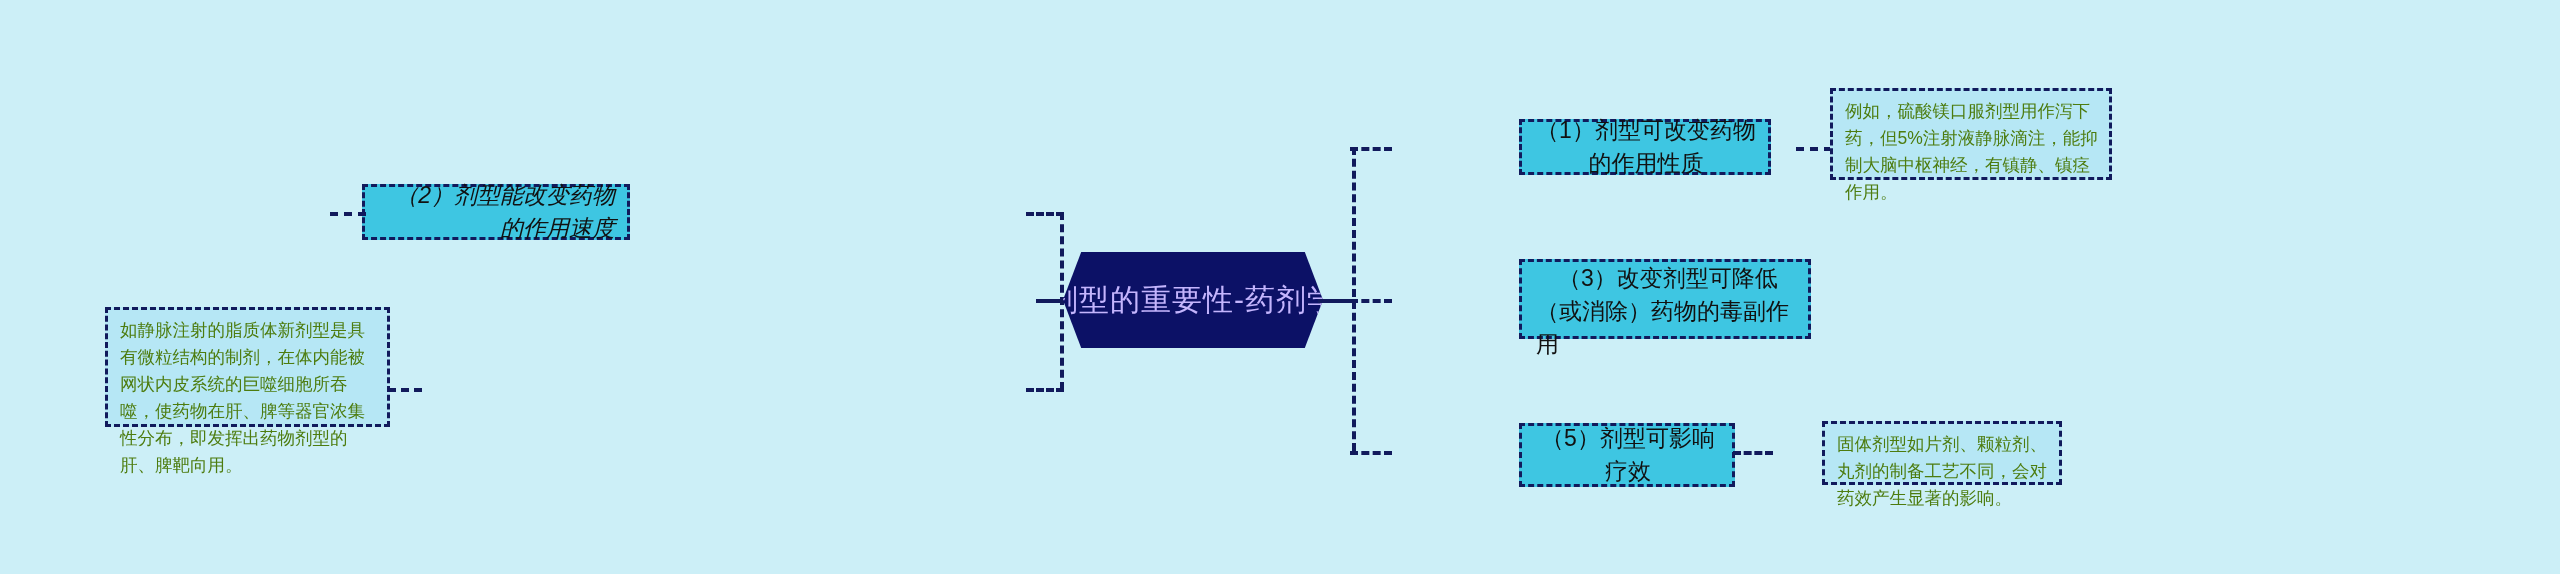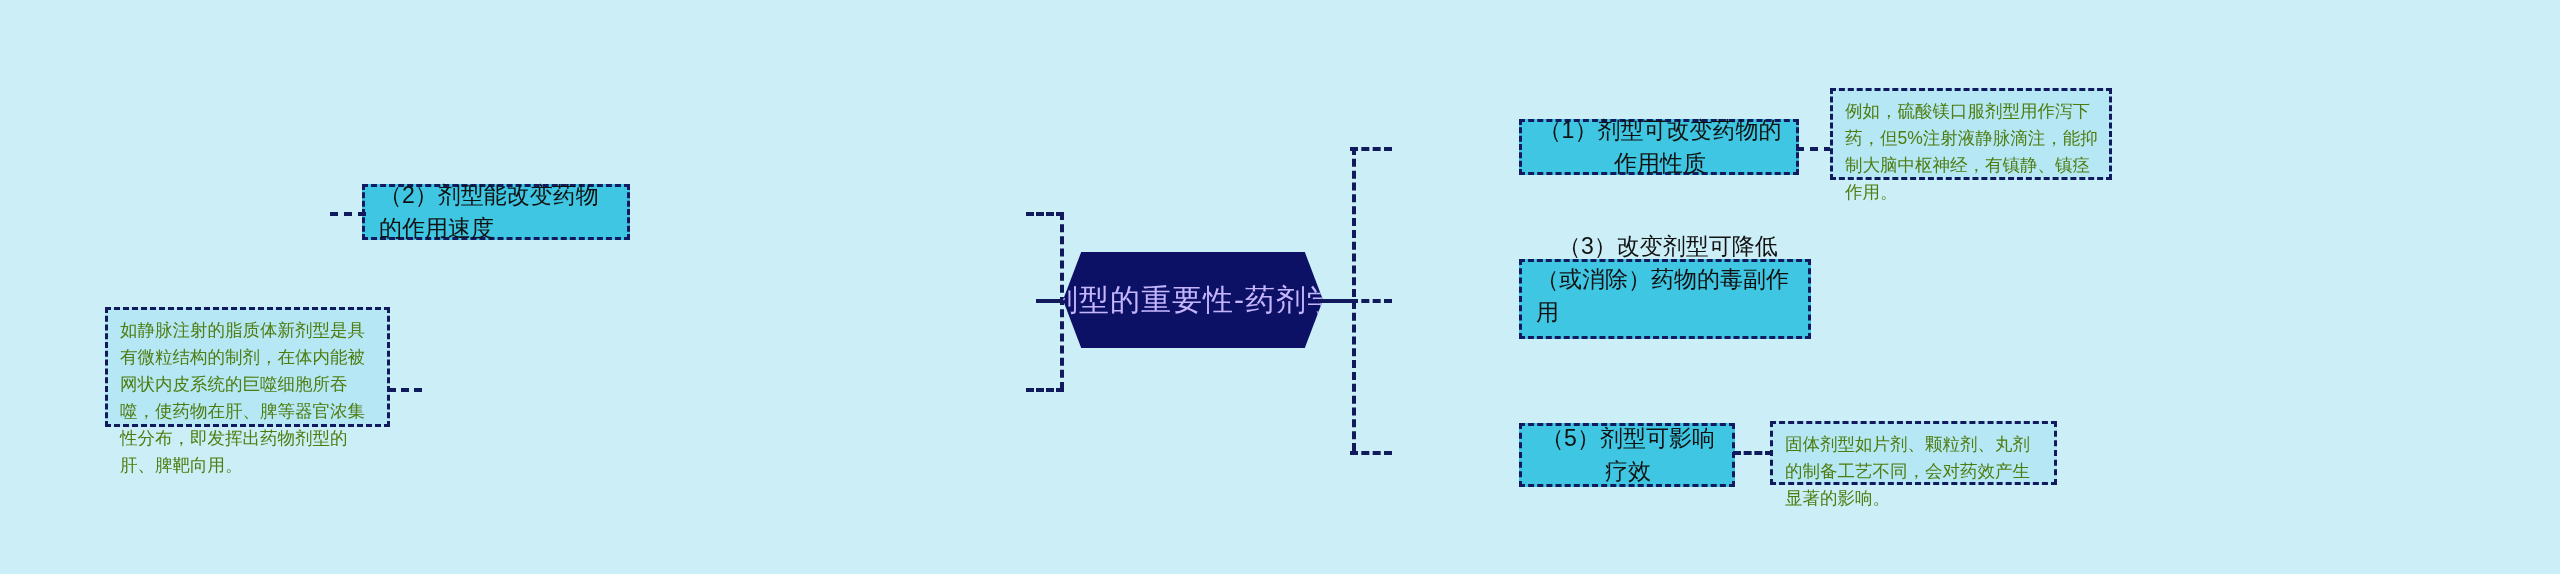--- a/index.html
+++ b/index.html
@@ -46,21 +46,21 @@
     border: 3px dashed #111a5c;
     box-sizing: border-box;
     color: #111111;
     font-size: 23px;
     line-height: 33px;
     padding: 7px 12px 7px 14px;
     display: flex;
     align-items: center;
   }
   .branch-node.two-line {
-    align-items: flex-end;
+    align-items: flex-start;
     padding-top: 0;
   }
   .branch-node .txt {
     display: block;
     width: 100%;
   }
 
   
   .desc-box {
     position: absolute;
@@ -97,21 +97,21 @@
 
   <div class="v-spine" style="left:1060px; top:212px; height:178px;"></div>
 
   <div class="h-solid" style="left:1036px; top:299px; width:30px;"></div>
 
   <div class="h-link" style="left:1026px; top:212px; width:38px;"></div>
 
   <div class="h-link" style="left:1026px; top:388px; width:38px;"></div>
 
   <div class="branch-node" style="left:362px; top:184px; width:268px; height:56px; justify-content:center;">
-    <span class="txt" style="text-align:left;">（2）剂型能改变药物的作用速度</span>
+    <span class="txt" style="text-align:right;font-style:italic;">（2）剂型能改变药物的作用速度</span>
   </div>
 
   <div class="h-link" style="left:330px; top:212px; width:36px;"></div>
 
 
 
   <div class="h-link" style="left:388px; top:388px; width:34px;"></div>
 
   <div class="desc-box" style="left:105px; top:307px; width:285px; height:120px;">
     <span>如静脉注射的脂质体新剂型是具有微粒结构的制剂，在体内能被网状内皮系统的巨噬细胞所吞噬，使药物在肝、脾等器官浓集性分布，即发挥出药物剂型的肝、脾靶向用。</span>
@@ -124,37 +124,37 @@
   <div class="h-solid" style="left:1318px; top:299px; width:36px;"></div>
 
   <div class="v-spine" style="left:1352px; top:147px; height:304px;"></div>
 
   <div class="h-link" style="left:1350px; top:147px; width:42px;"></div>
 
   <div class="h-link" style="left:1350px; top:299px; width:42px;"></div>
 
   <div class="h-link" style="left:1350px; top:451px; width:42px;"></div>
 
-  <div class="branch-node" style="left:1519px; top:119px; width:280px; height:56px; justify-content:center;">
+  <div class="branch-node" style="left:1519px; top:119px; width:252px; height:56px; justify-content:center;">
     <span class="txt" style="text-align:center;">（1）剂型可改变药物的作用性质</span>
   </div>
 
   <div class="h-link" style="left:1796px; top:147px; width:36px;"></div>
 
   <div class="desc-box" style="left:1830px; top:88px; width:282px; height:92px;">
     <span>例如，硫酸镁口服剂型用作泻下药，但5%注射液静脉滴注，能抑制大脑中枢神经，有镇静、镇痉作用。</span>
   </div>
 
   <div class="branch-node two-line" style="left:1519px; top:259px; width:292px; height:80px;">
     <span class="txt" style="text-indent:22px;">（3）改变剂型可降低（或消除）药物的毒副作用</span>
   </div>
 
   <div class="branch-node" style="left:1519px; top:423px; width:216px; height:64px; justify-content:center;">
     <span class="txt" style="text-align:center;">（5）剂型可影响疗效</span>
   </div>
 
   <div class="h-link" style="left:1733px; top:451px; width:40px;"></div>
 
-  <div class="desc-box" style="left:1770px; top:421px; width:287px; height:64px;">
+  <div class="desc-box" style="left:1822px; top:421px; width:240px; height:64px;">
     <span>固体剂型如片剂、颗粒剂、丸剂的制备工艺不同，会对药效产生显著的影响。</span>
   </div>
 
 </div>
 
 </body></html>

